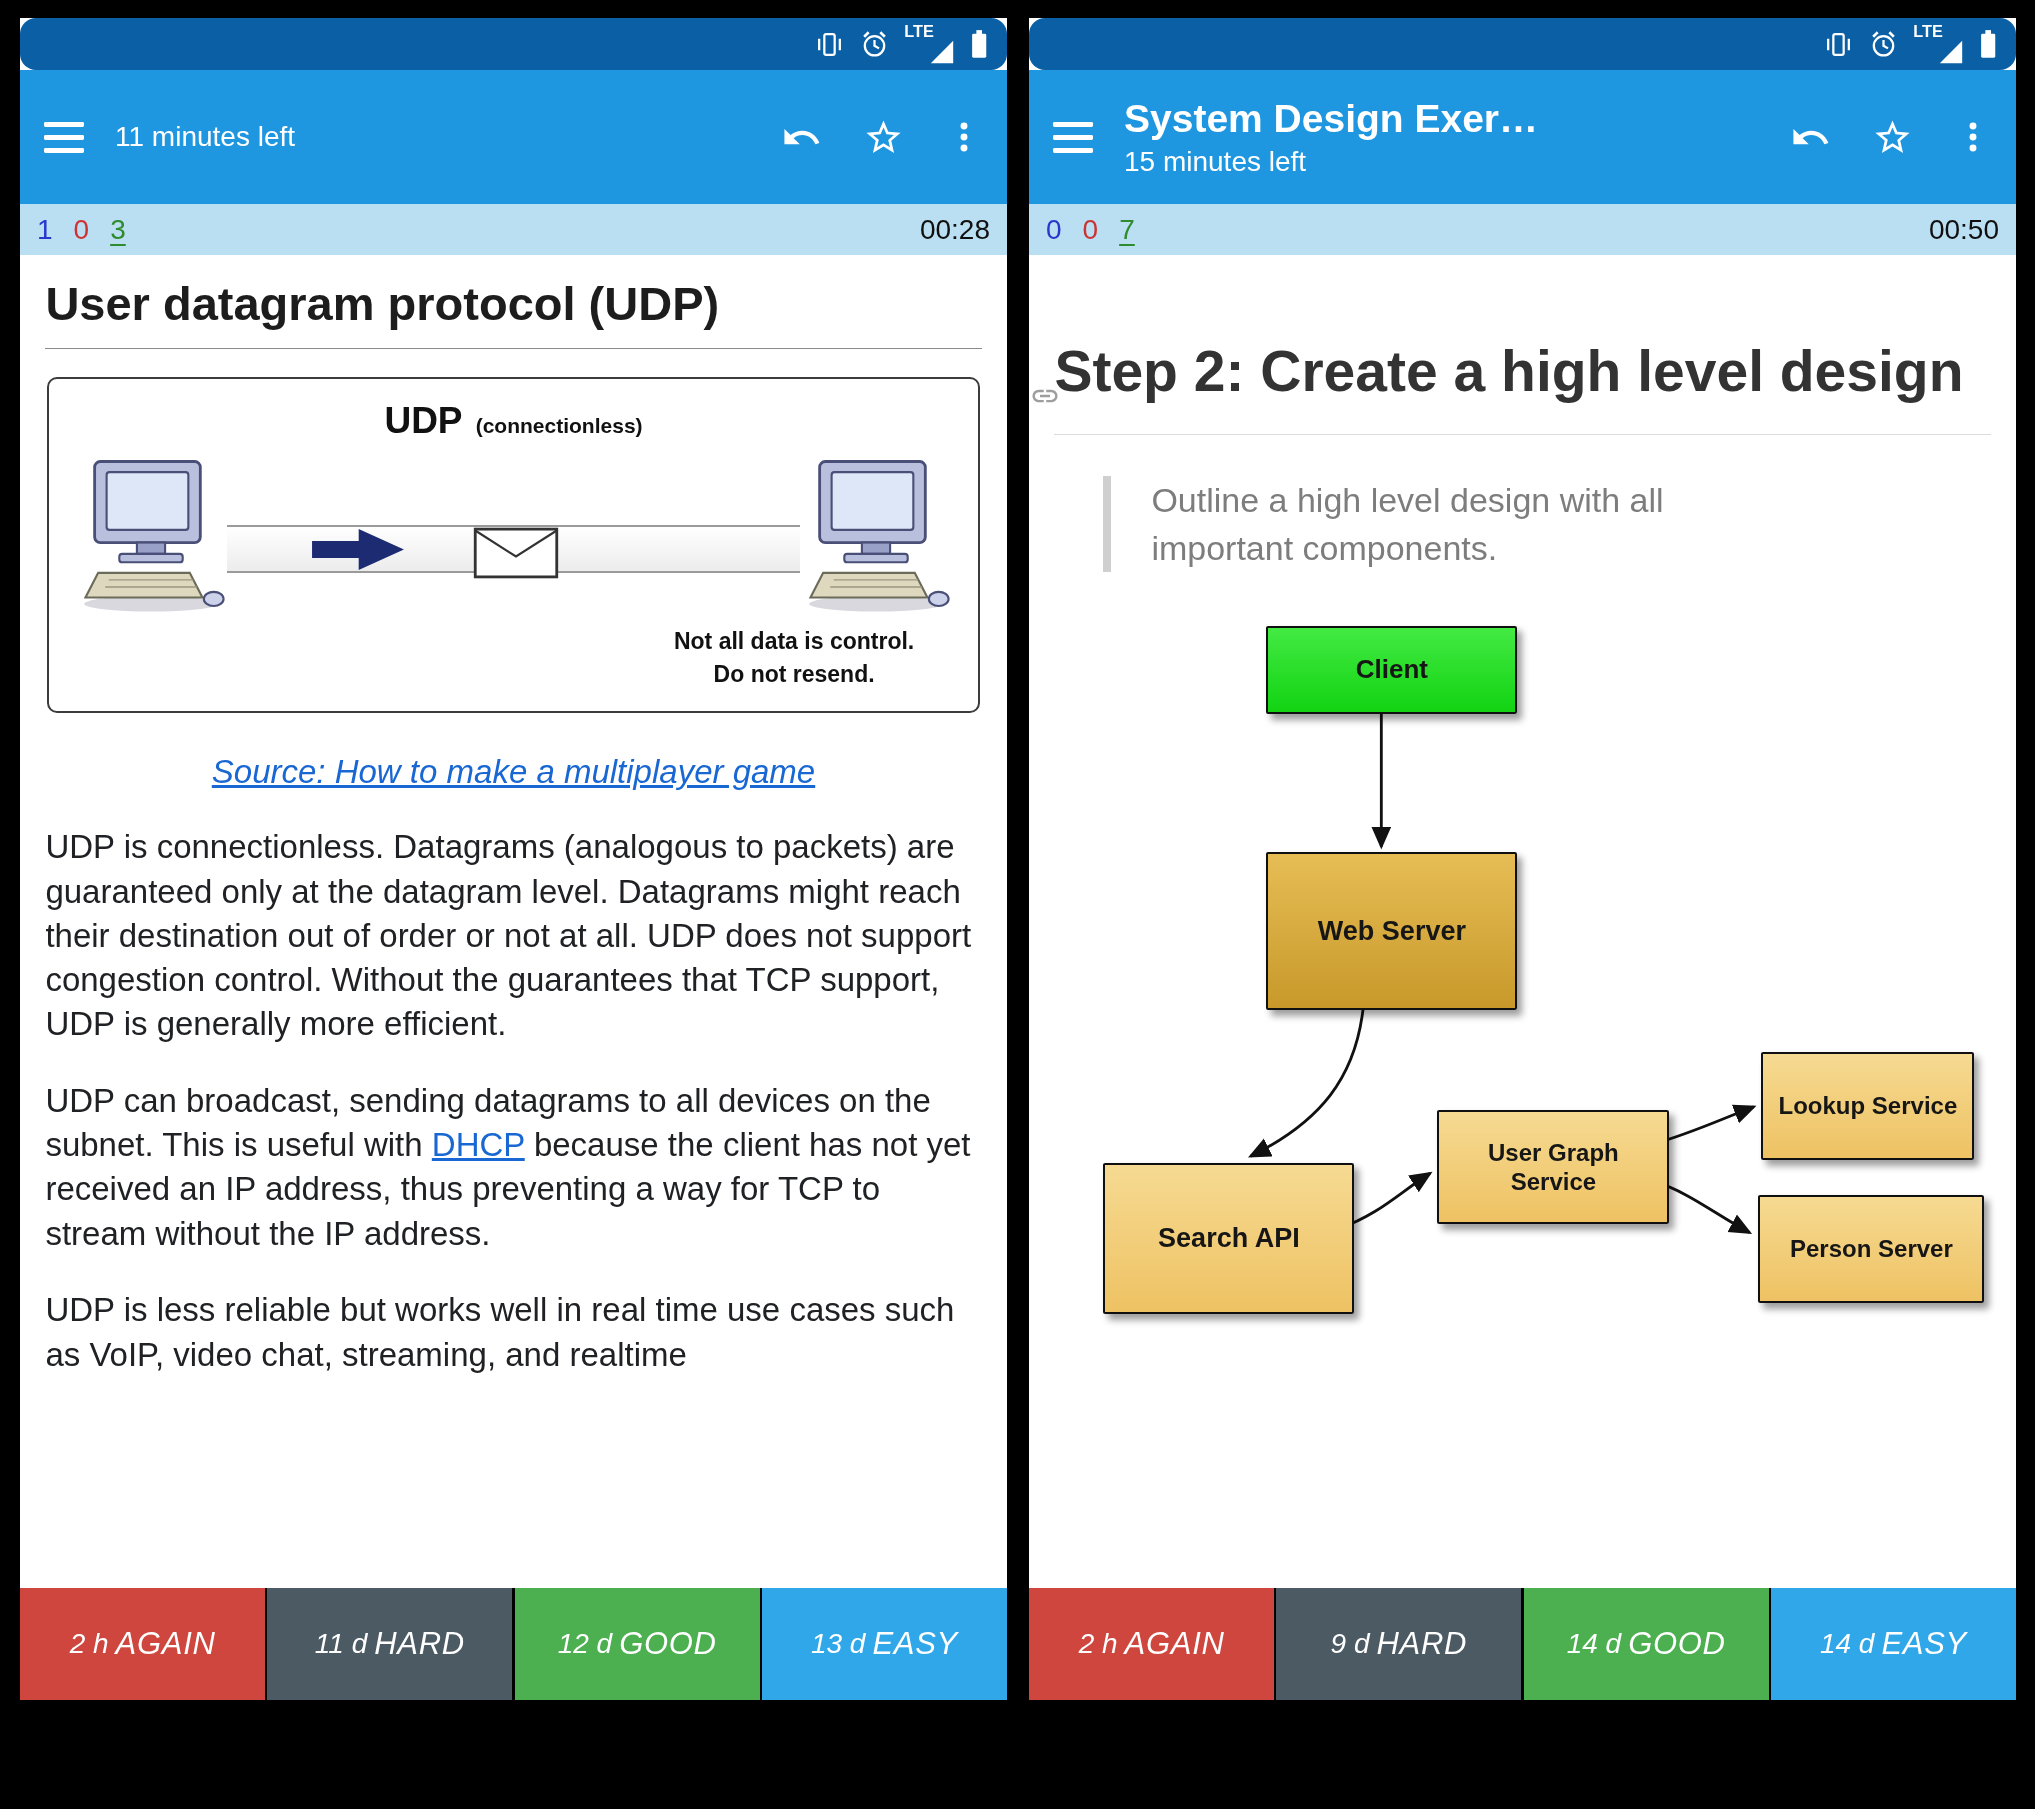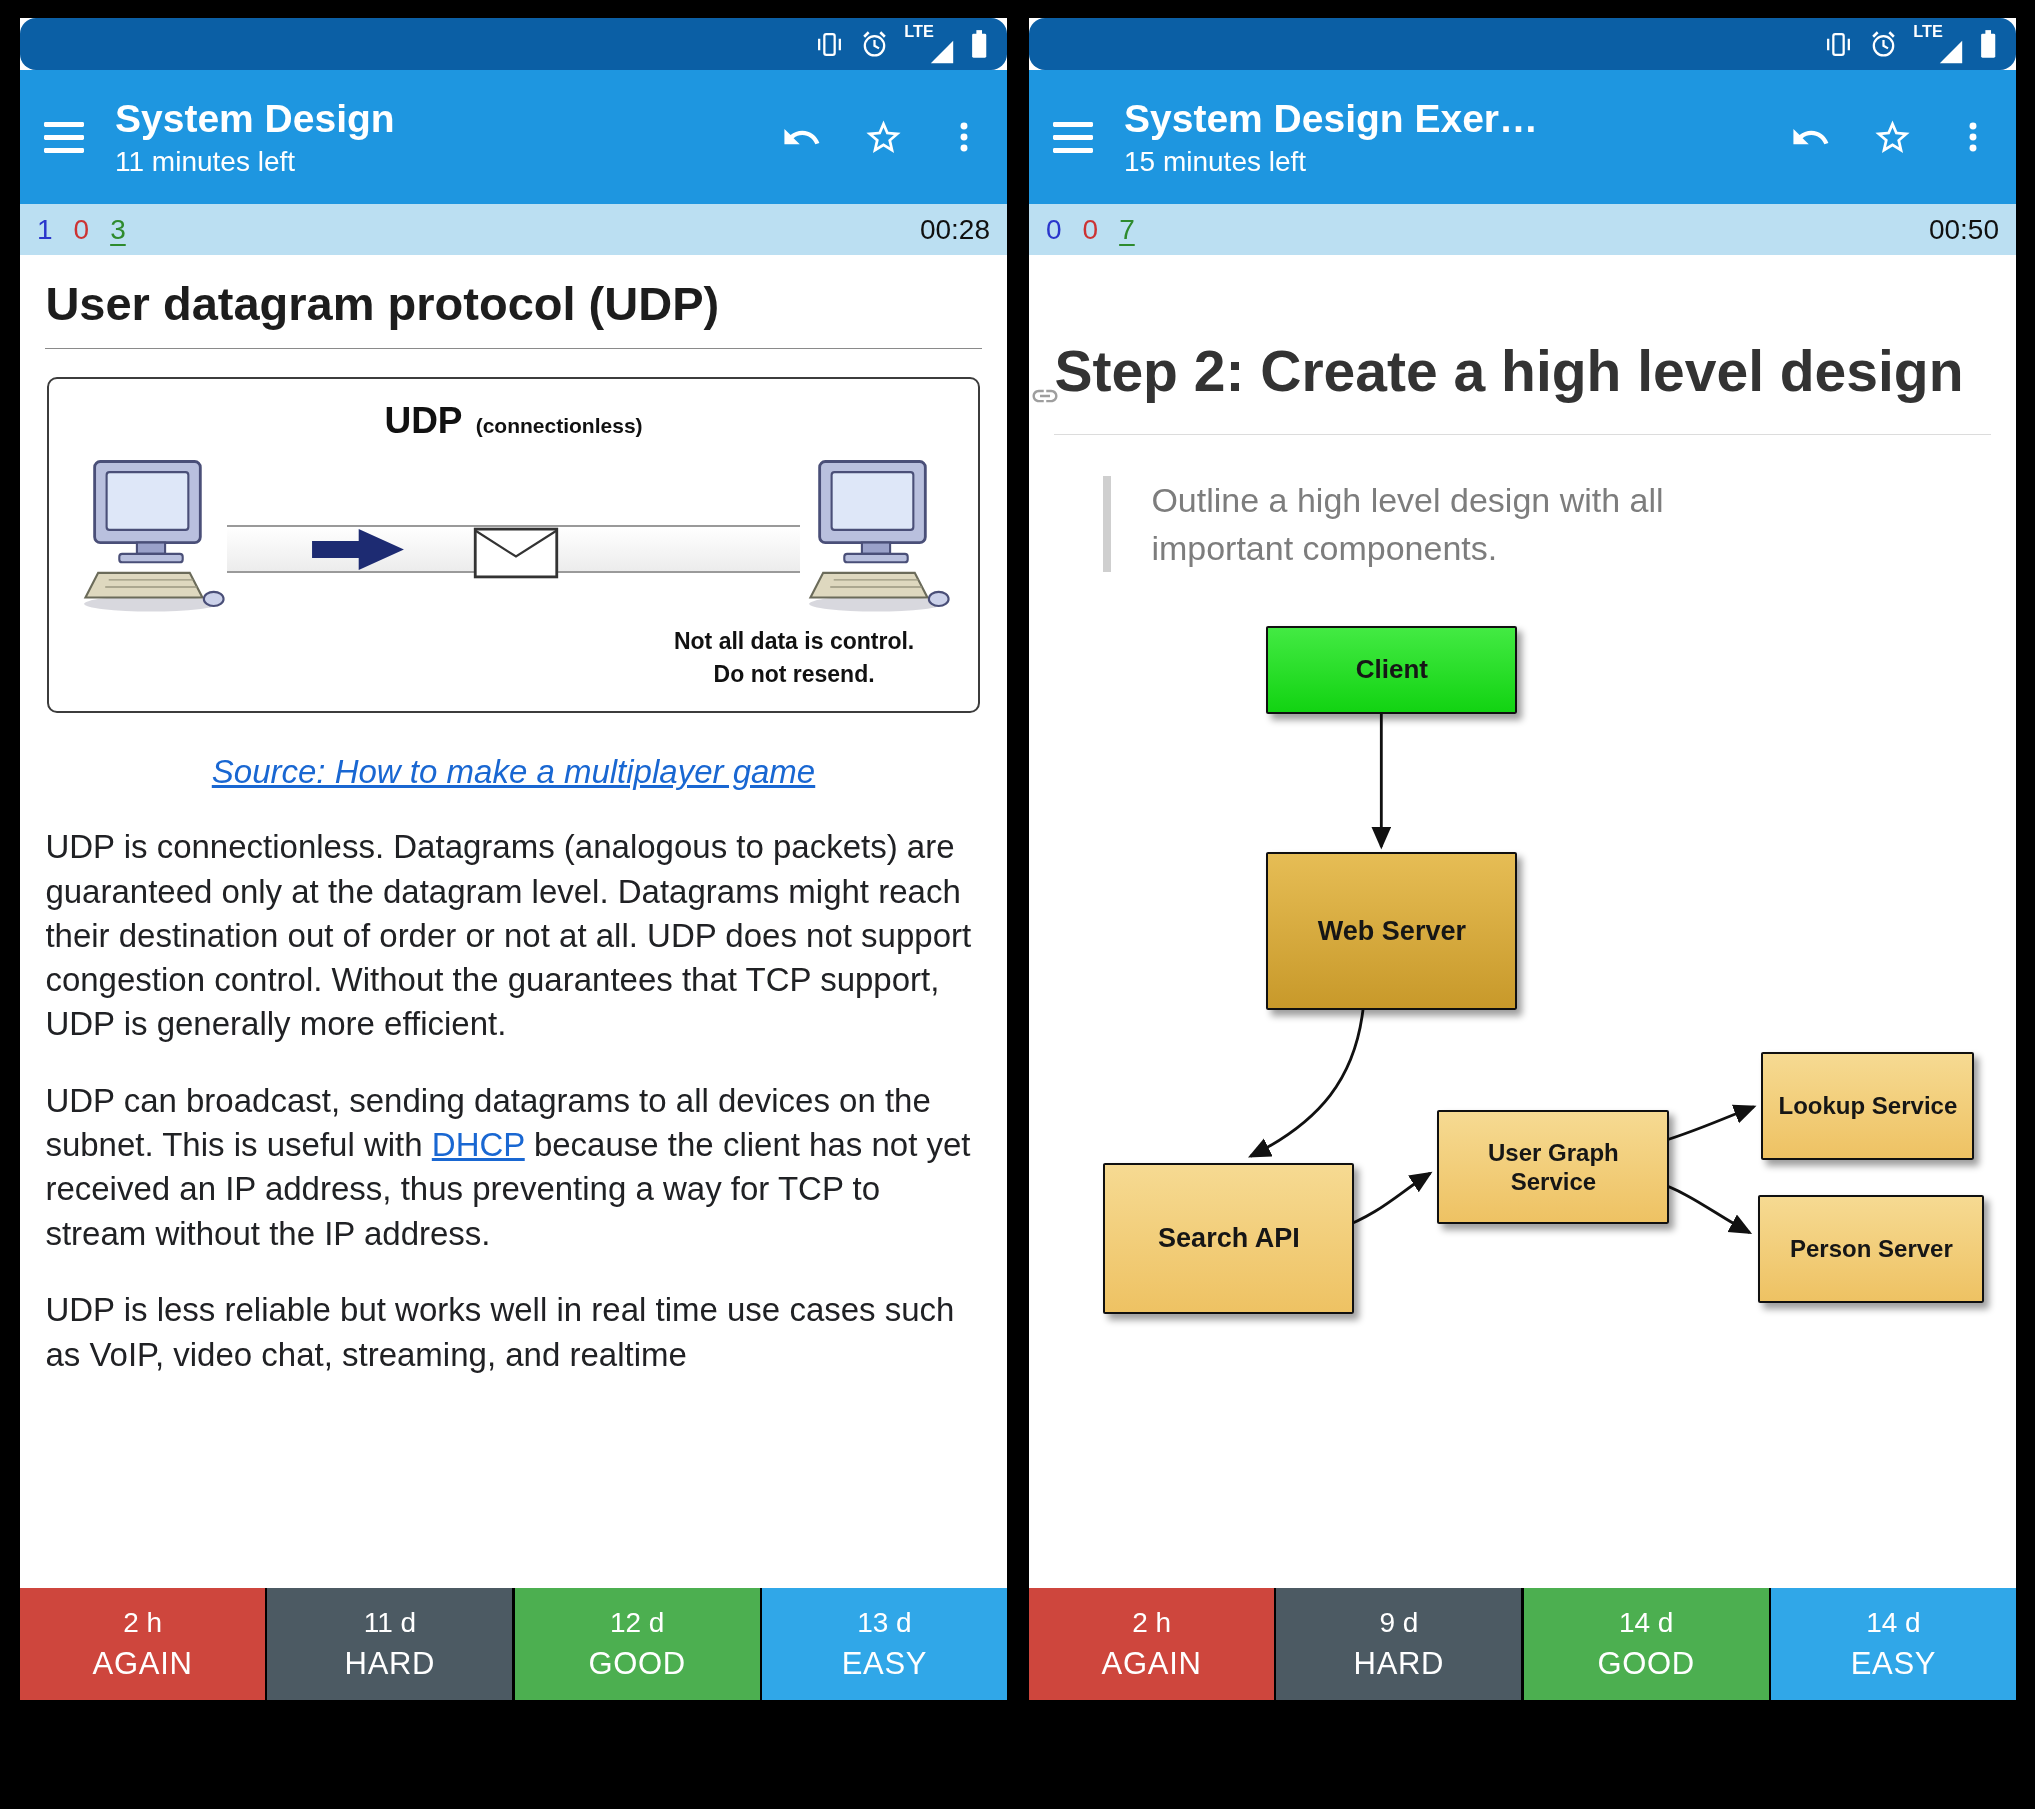--- a/index.html
+++ b/index.html
@@ -92,22 +92,22 @@
                background:linear-gradient(180deg,#f6da92,#eec263);}
   .node-ugs{left:383px;top:491px;width:214px;height:104px;font-size:24px;
             background:linear-gradient(180deg,#f6da92,#eec263);}
   .node-lookup{left:707px;top:433px;width:195px;height:98px;font-size:24px;
                background:linear-gradient(180deg,#f6da92,#eec263);}
   .node-person{left:704px;top:576px;width:208px;height:98px;font-size:24px;
                background:linear-gradient(180deg,#f6da92,#eec263);}
 
   
   .answerbar{height:112px;display:flex;gap:2.1px;background:#000;flex:none;}
-  .answer-btn{flex:1;display:flex;flex-direction:column;align-items:center;
-              justify-content:center;gap:7px;color:#fff;cursor:pointer;}
+  .answer-btn{flex:1;display:flex;flex-direction:row;align-items:center;
+              justify-content:center;gap:7px;color:#fff;cursor:pointer;font-style:italic;}
   .answer-time{font-size:28px;}
   .answer-label{font-size:31px;letter-spacing:0.7px;}
 
   
   .navbar{position:absolute;left:0;top:1700px;width:2035px;height:109px;background:#000;}
 </style>
 </head>
 <body>
 
 <div class="stage">
@@ -142,21 +142,20 @@
       </span>
     </div>
 
     <div class="appbar">
       <div class="hamburger">
           <div></div>
           <div></div>
           <div></div>
         </div>
       <div class="appbar-titles">
-        <div class="appbar-title">System Design</div>
         <div class="appbar-subtitle">11 minutes left</div>
       </div>
       <div class="appbar-actions">
         <span>
           <svg width="41" height="41" viewBox="0 0 24 24">
               <path d="M12.5 8c-2.65 0-5.05.99-6.9 2.6L2 7v9h9l-3.62-3.62c1.39-1.16 3.16-1.88 5.12-1.88 3.54 0 6.55 2.31 7.6 5.5l2.37-.78C21.08 11.03 17.15 8 12.5 8z" fill="#fff"></path>
             </svg>
         </span>
         <span>
           <svg width="41" height="41" viewBox="0 0 24 24">

